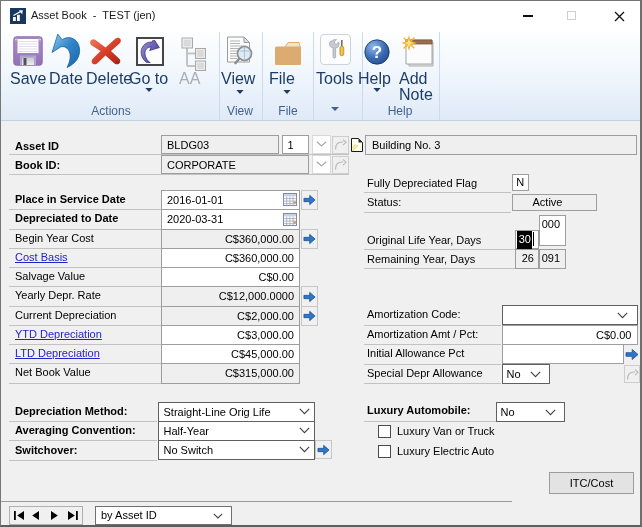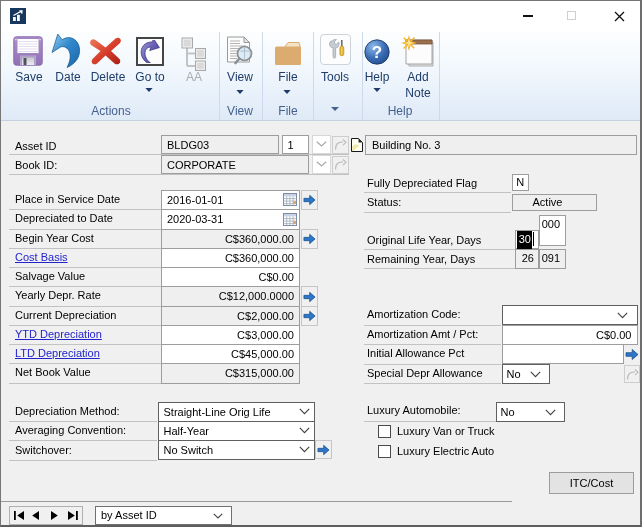--- a/index.html
+++ b/index.html
@@ -7,27 +7,27 @@
 body { font-family:"Liberation Sans",sans-serif; position:relative; background:#f0f0f0; }
 .abs { position:absolute; }
 .win { position:absolute; left:0; top:0; width:642px; height:527px; border:1px solid #767676; border-bottom:2px solid #5e5e5e; border-right:2px solid #6e6e6e; }
 .titlebar { position:absolute; left:1px; top:1px; width:639px; height:30px; background:#ffffff; border-bottom:0; }
 .tbline { position:absolute; left:1px; top:30px; width:639px; height:1px; background:#e4e7eb; }
 .title { position:absolute; left:30px; top:8px; font-size:11px; color:#1a1a1a; white-space:pre; }
 .ribbon { position:absolute; left:1px; top:31px; width:639px; height:90px;
   background:linear-gradient(#fdfefe 0%, #f4f9fd 35%, #eaf2fb 65%, #dfeaf7 100%);
   border-bottom:1px solid #c3d1e1; }
 .rsep { position:absolute; top:1px; width:1px; height:88px; background:#ccdaeb; }
-.rlabel { position:absolute; top:39px; font-size:12px; color:#1e3c67; text-align:center; }
+.rlabel { position:absolute; top:39px; font-size:16px; color:#1e3c67; text-align:left; }
 .rgroup { position:absolute; top:73px; font-size:12px; color:#44618e; text-align:center; }
 .rdown { position:absolute; width:8px; height:4px; }
 
 .form { position:absolute; left:1px; top:122px; width:639px; height:378px; background:#f0f0f0; }
 .lb { position:absolute; font-size:11px; color:#000; white-space:nowrap; margin-top:-1.5px; }
-.b { font-weight:normal; }
+.b { font-weight:bold; }
 .link { color:#2222cc; text-decoration:underline; }
 .ul { position:absolute; height:1px; background:#c2c2c2; }
 .fld { position:absolute; border:1px solid #9d9d9d; font-size:11px; color:#000; white-space:nowrap; overflow:hidden; }
 .gray { background:#efefef; }
 .white { background:#ffffff; }
 .rt { text-align:right; }
 .arrbox { position:absolute; border:1px solid #c6c6c6; }
 .ddchev { position:absolute; }
 .statusbar { position:absolute; left:1px; top:501px; width:511px; height:24px; background:#f0f0f0; border-top:1px solid #9a9a9a; }
 .navpanel { position:absolute; left:8px; top:4px; width:74px; height:19px; border:1px solid #b0b0b0; }
@@ -37,20 +37,21 @@
 <div class="win"></div>
 <div class="tbline"></div>
 <div class="titlebar">
   <svg class="abs" style="left:9px;top:7px" width="16" height="16" viewBox="0 0 16 16">
       <rect width="16" height="16" fill="#17375e"></rect>
       <rect x="3" y="9" width="2.8" height="4" fill="#fff"></rect>
       <rect x="7" y="6.8" width="2.8" height="6.2" fill="#fff"></rect>
       <path d="M3.5 7.5 L11.5 3" stroke="#fff" stroke-width="1.4" fill="none"></path>
       <path d="M12.8 2.2 L8.8 2.6 L12.2 6.2 Z" fill="#fff"></path>
     </svg>
+  <div class="title">Asset Book  -  TEST (jen)</div>
   <div class="abs" style="left:522px;top:14px;width:10px;height:2px;background:#111"></div>
   <div class="abs" style="left:566px;top:10px;width:9px;height:9px;border:1px solid #cfcfcf"></div>
   <svg class="abs" style="left:613px;top:10px" width="11" height="11" viewBox="0 0 11 11">
       <path d="M1 1 L10 10 M10 1 L1 10" stroke="#111" stroke-width="1.3"></path>
     </svg>
 </div>
 
 <div class="ribbon">
   <div class="rsep" style="left:218px"></div>
   <div class="rsep" style="left:261px"></div>

